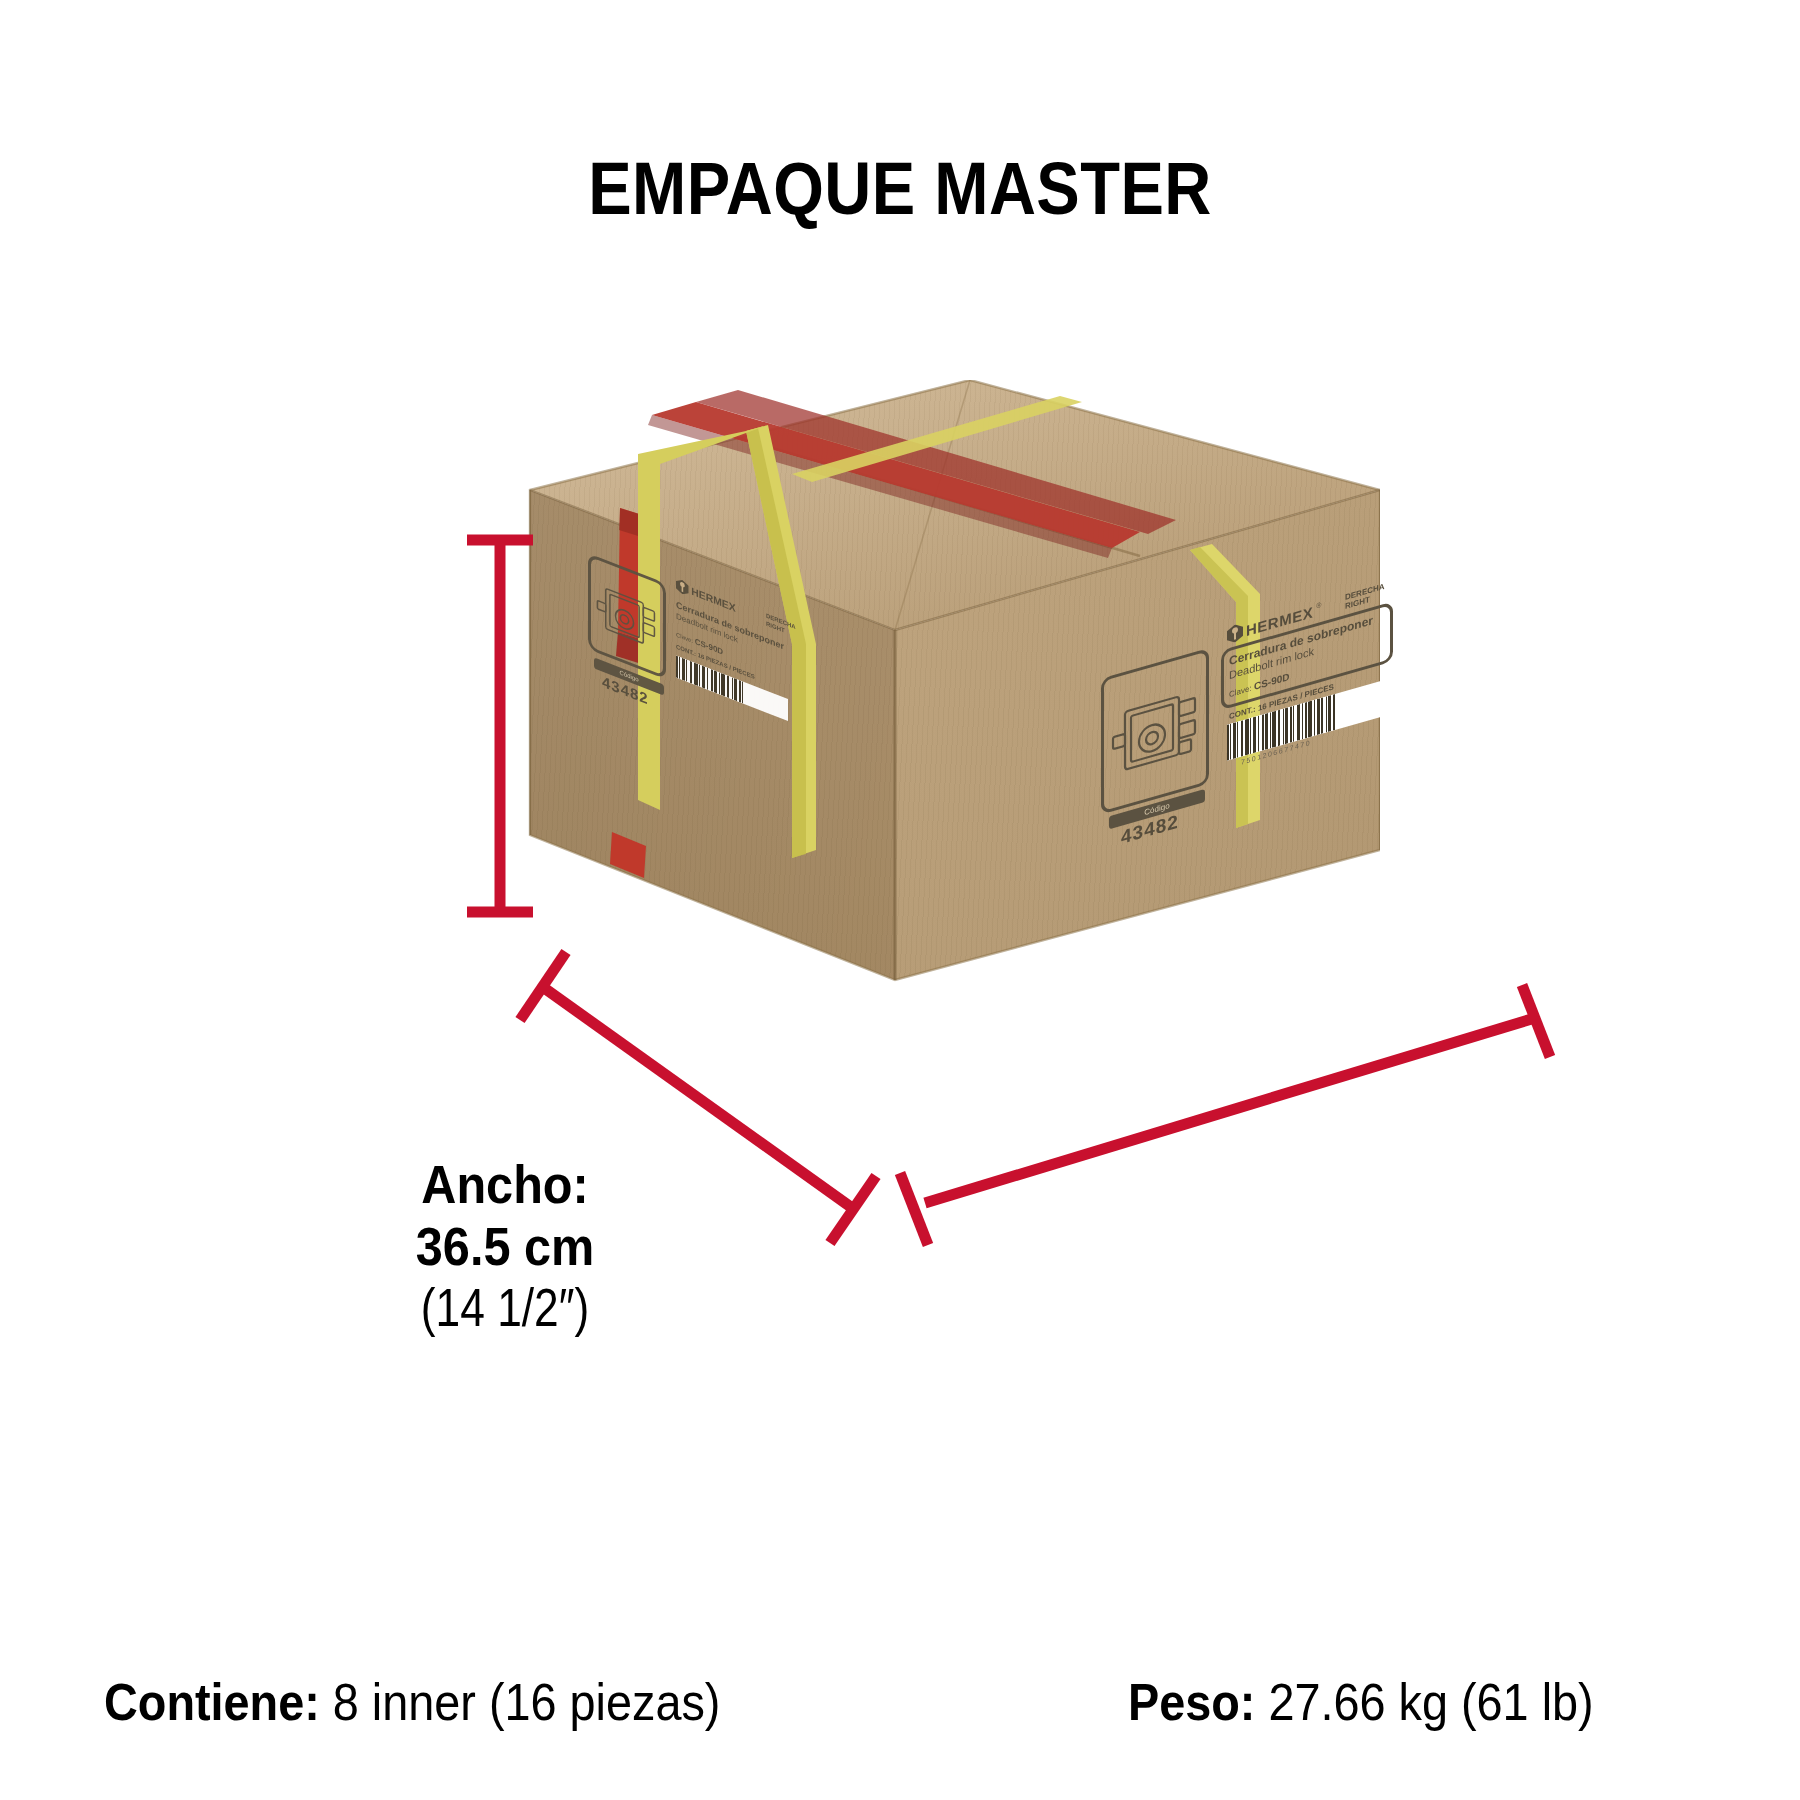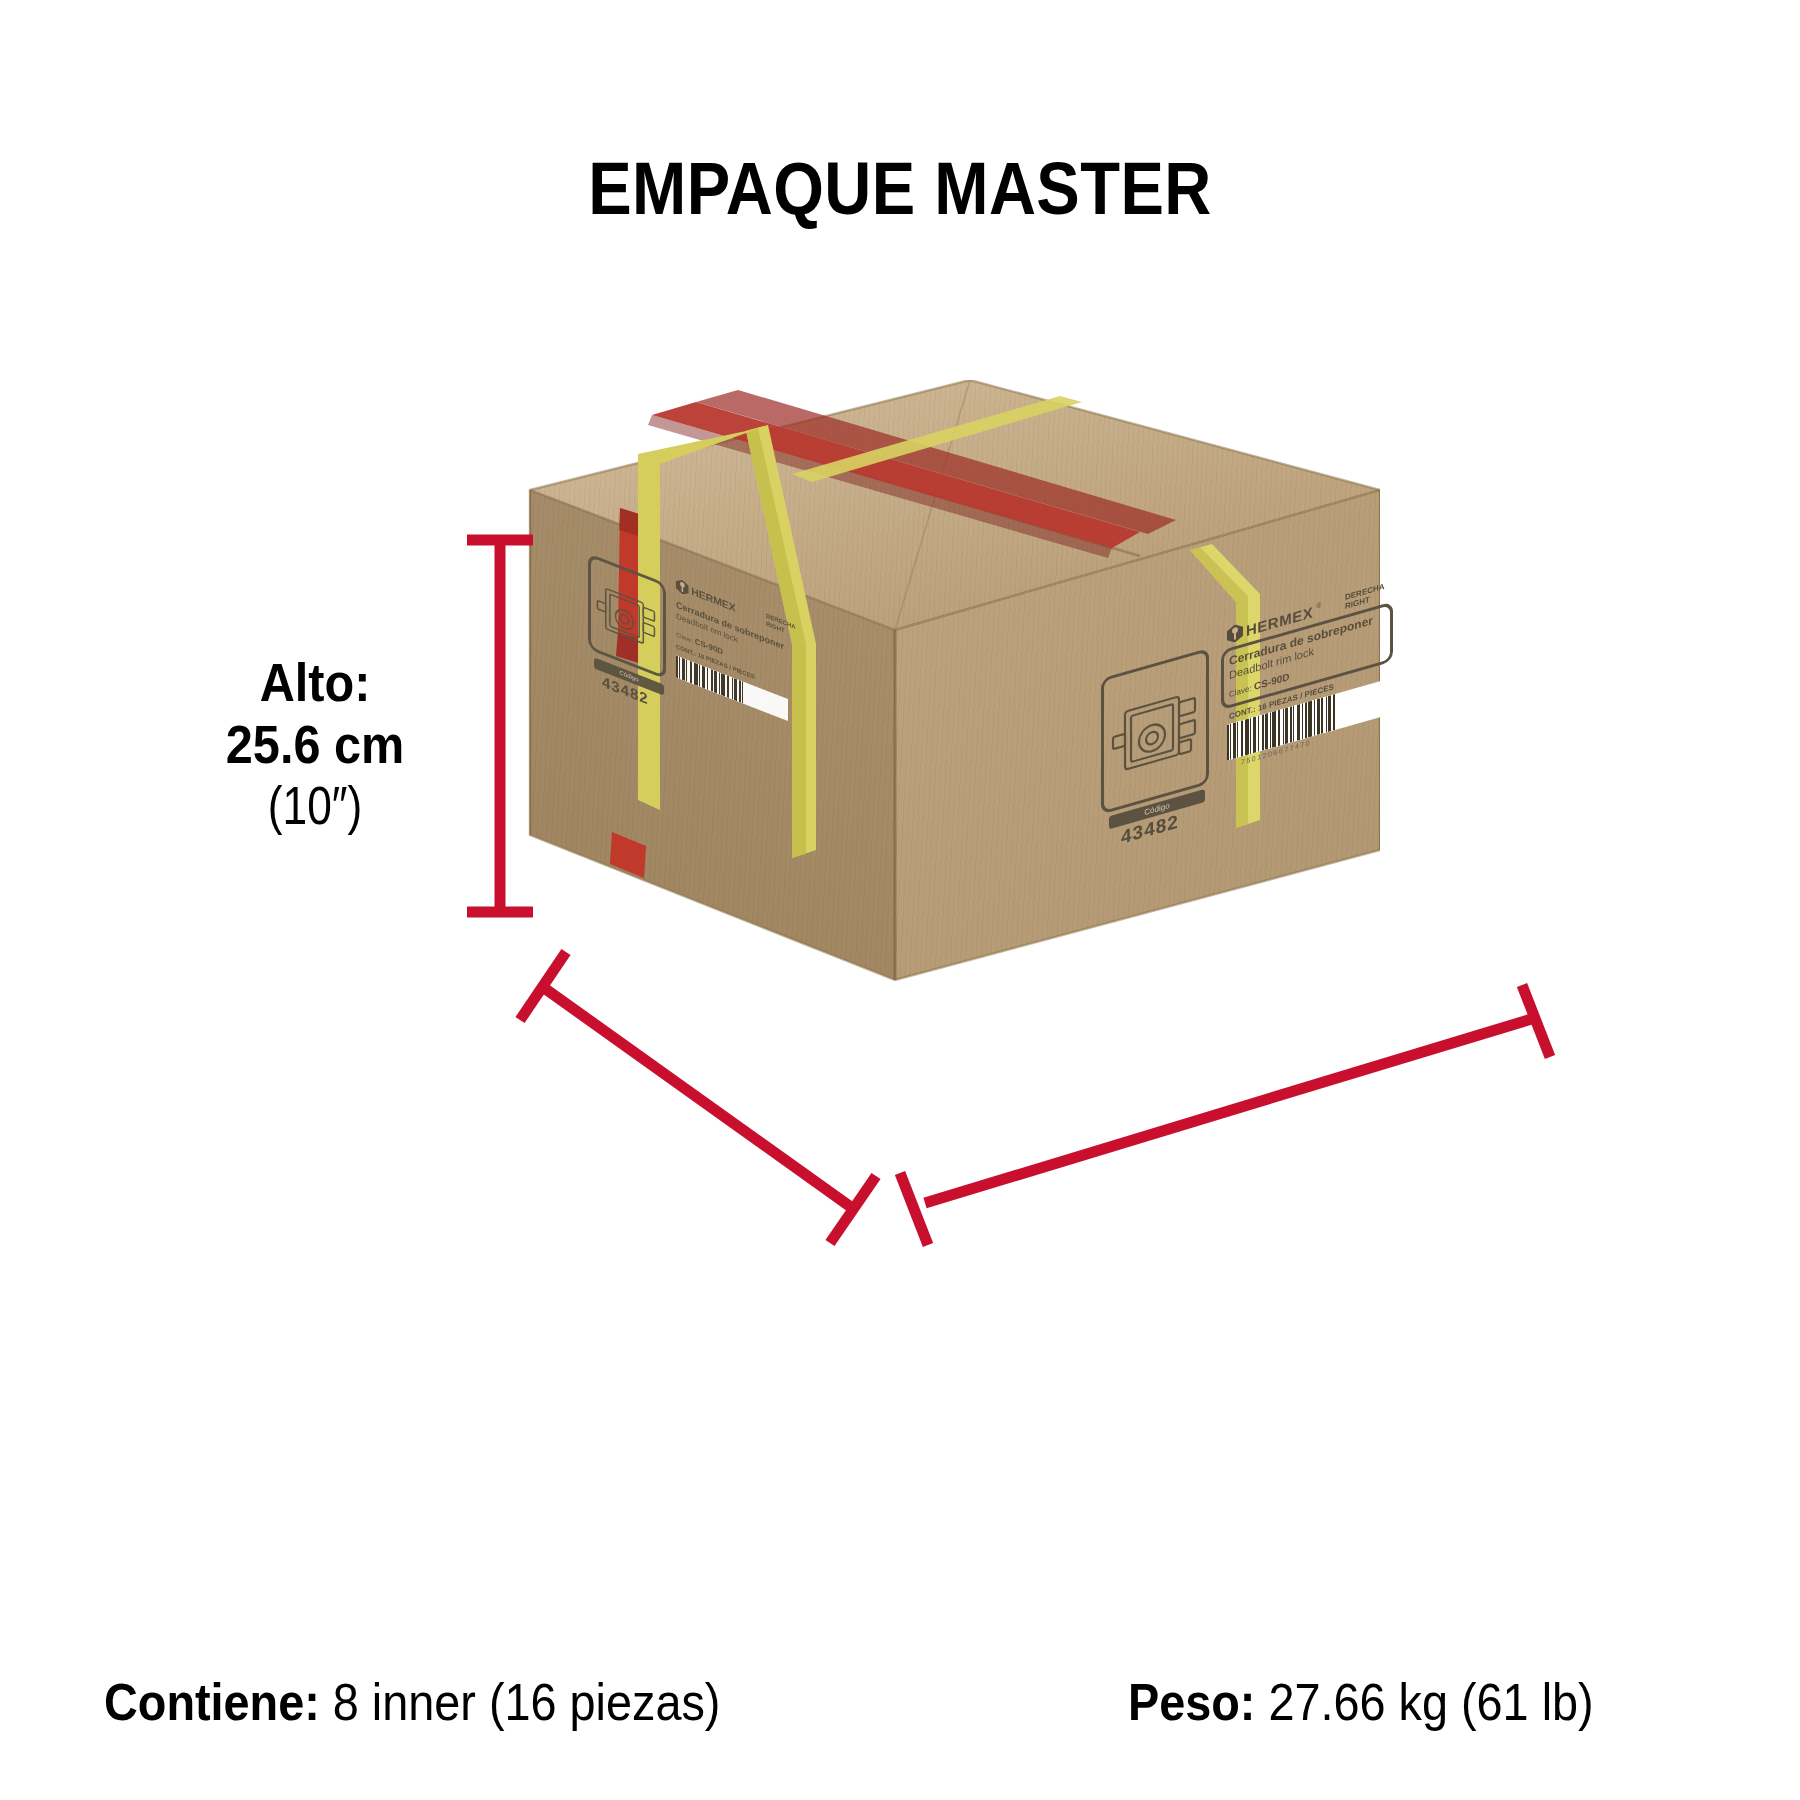--- a/index.html
+++ b/index.html
@@ -372,26 +372,26 @@
       <line x1="830" y1="1243" x2="876" y2="1176"></line>
     </g>
 
     <g stroke="#C8102E" stroke-width="11" fill="none" stroke-linecap="butt">
       <line x1="925" y1="1203" x2="1535" y2="1018"></line>
       <line x1="900" y1="1173" x2="928" y2="1245"></line>
       <line x1="1522" y1="985" x2="1550" y2="1057"></line>
     </g>
   </svg>
 
-  <div class="dim" id="dim-alto">
-    <span class="l1">Alto:</span>
-    <span class="l2">25.6 cm</span>
-    <span class="l3">(10″)</span>
+
+  <div class="dim" id="dim-ancho">
+    <span class="l1">Ancho:</span>
+    <span class="l2">36.5 cm</span>
+    <span class="l3">(14 1/2″)</span>
   </div>
-
 
 
   <div class="footer">
     <div class="foot-item" id="foot-contiene">
       <b>Contiene:</b>
       <span class="val">8 inner (16 piezas)</span>
     </div>
     <div class="foot-item" id="foot-peso">
       <b>Peso:</b>
       <span class="val">27.66 kg (61 lb)</span>

